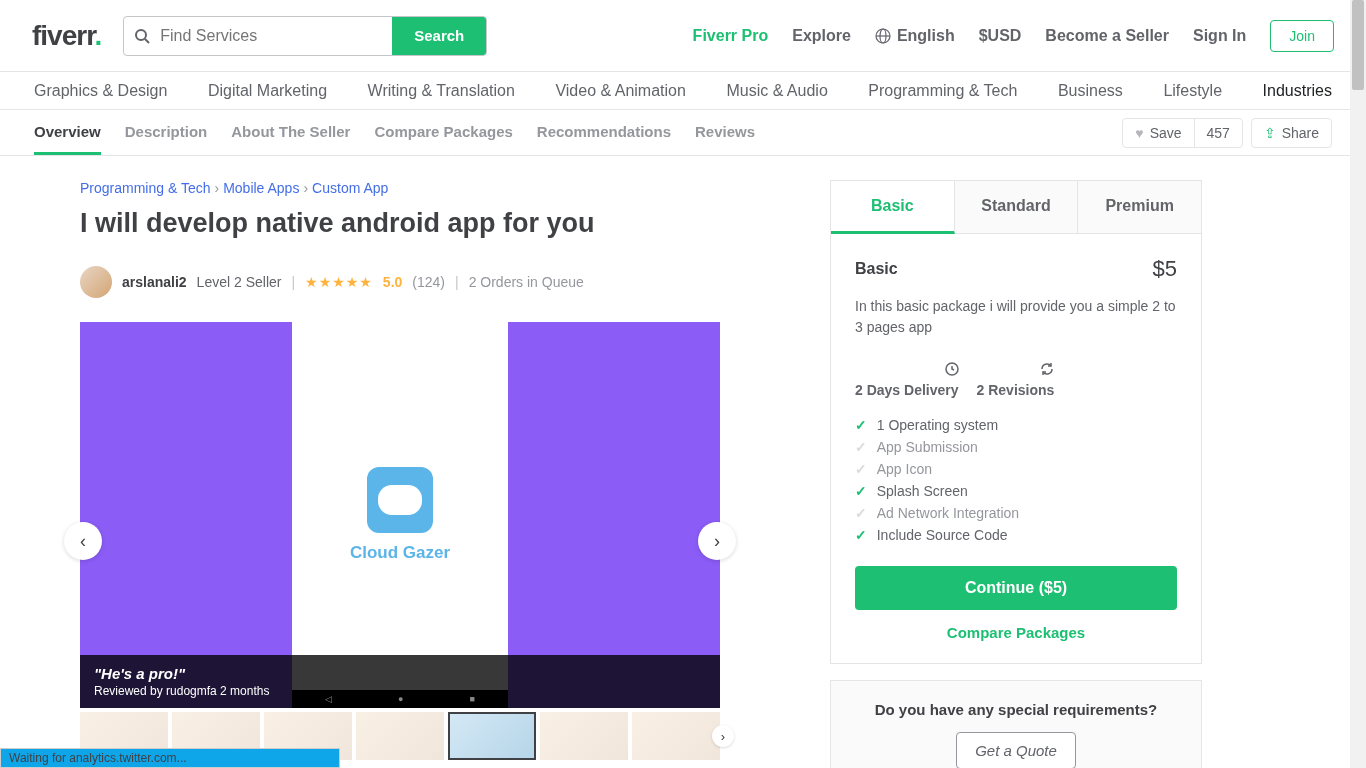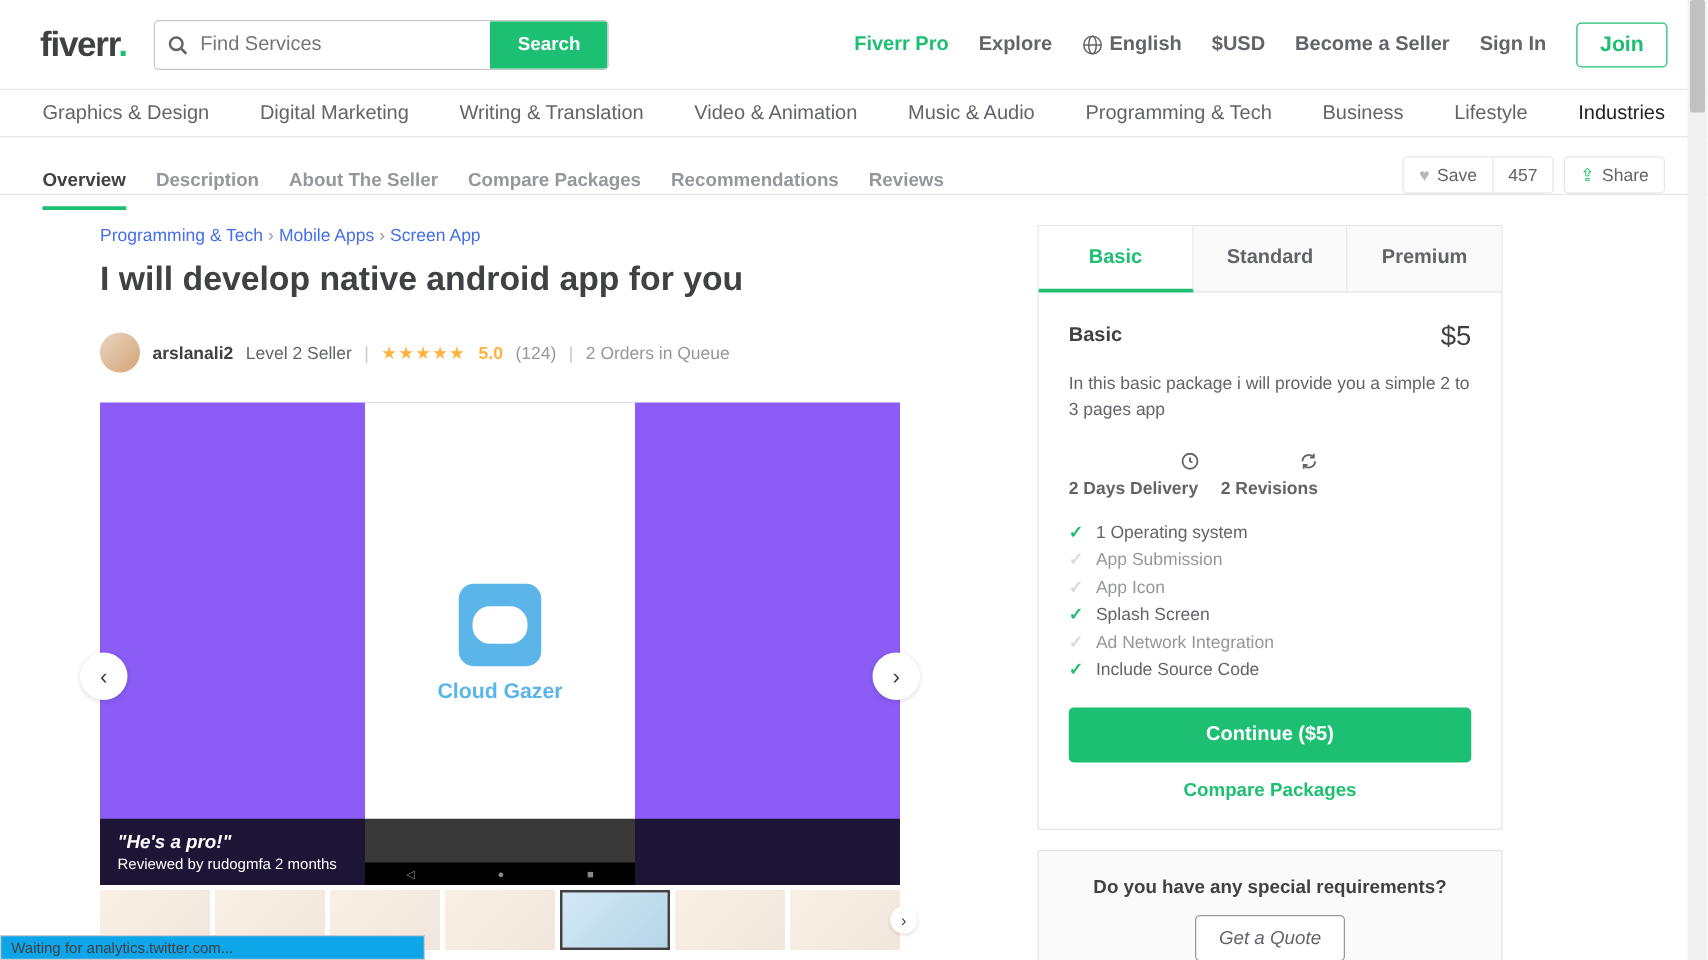--- a/index.html
+++ b/index.html
@@ -10,27 +10,27 @@
 .header { height: 72px; display: flex; align-items: center; padding: 0 32px; border-bottom: 1px solid #e4e5e7; }
 .logo { font-size: 28px; font-weight: 900; color: #404145; margin-right: 22px; letter-spacing: -1px; }
 .logo .dot { color: #1dbf73; }
 .search-wrap { display: flex; width: 364px; height: 40px; border: 1px solid #c5c6c9; border-radius: 4px; overflow: hidden; }
 .search-icon { display: flex; align-items: center; padding: 0 10px; color: #62646a; }
 .search-input { flex: 1; border: none; outline: none; font-size: 16px; color: #404145; }
 .search-btn { background: #1dbf73; color: #fff; border: none; padding: 0 22px; font-weight: 700; font-size: 15px; cursor: pointer; }
 .header-right { margin-left: auto; display: flex; align-items: center; gap: 24px; font-size: 16px; font-weight: 600; color: #62646a; justify-content: space-between; }
 .header-right .pro { color: #1dbf73; }
 .lang { display: flex; align-items: center; gap: 6px; }
-.join-btn { border: 1px solid #1dbf73; color: #1dbf73; padding: 7px 18px; border-radius: 4px; font-weight: 700; font-size: 17px; }
+.join-btn { border: 1px solid #1dbf73; color: #1dbf73; padding: 7px 18px; border-radius: 4px; font-weight: 400; font-size: 14px; }
 
 .categories { height: 38px; display: flex; align-items: center; justify-content: space-between; padding: 0 34px; border-bottom: 1px solid #e4e5e7; font-size: 16px; color: #62646a; }
 .categories span { cursor: pointer; }
 .categories .industries { color: #222325; }
 
-.subnav { height: 46px; display: flex; align-items: flex-end; padding: 0 34px; border-bottom: 1px solid #e4e5e7; }
+.subnav { height: 46px; display: flex; align-items: center; padding: 0 34px; border-bottom: 1px solid #e4e5e7; }
 .subnav-tabs { display: flex; gap: 24px; font-size: 15px; color: #95979d; font-weight: 600; }
 .subnav-tabs .active { color: #404145; border-bottom: 3px solid #1dbf73; padding-bottom: 12px; margin-bottom: -13px; }
 .subnav-right { margin-left: auto; display: flex; gap: 8px; align-items: center; }
 .save-box { display: flex; border: 1px solid #e4e5e7; border-radius: 4px; overflow: hidden; font-size: 14px; }
 .save-btn { padding: 6px 12px; display: flex; align-items: center; gap: 6px; color: #62646a; border-right: 1px solid #e4e5e7; }
 .save-count { padding: 6px 12px; color: #62646a; }
 .share-btn { border: 1px solid #e4e5e7; border-radius: 4px; padding: 6px 12px; color: #62646a; display: flex; align-items: center; gap: 6px; font-size: 14px; }
 .share-btn .si { color: #1dbf73; }
 
 .main { display: flex; padding: 24px 80px 0 80px; gap: 70px; }
@@ -163,21 +163,21 @@
     <span class="share-btn">
         <span class="si">⇪</span>
         <span>Share</span>
       </span>
   </div>
 </div>
 
 <div class="main">
   <div class="left">
     <div class="breadcrumb">
-      <span>Programming &amp; Tech</span><span class="sep">›</span><span>Mobile Apps</span><span class="sep">›</span><span>Screen App</span>
+      <span>Programming &amp; Tech</span><span class="sep">›</span><span>Mobile Apps</span><span class="sep">›</span><span>Custom App</span>
     </div>
     <h1 class="title">I will develop native android app for you</h1>
     <div class="seller-row">
       <div class="avatar"></div>
       <span class="seller-name">arslanali2</span>
       <span class="seller-level">Level 2 Seller</span>
       <span class="pipe">|</span>
       <span class="stars">★★★★★</span>
       <span class="rating">5.0</span>
       <span class="reviews">(124)</span>

